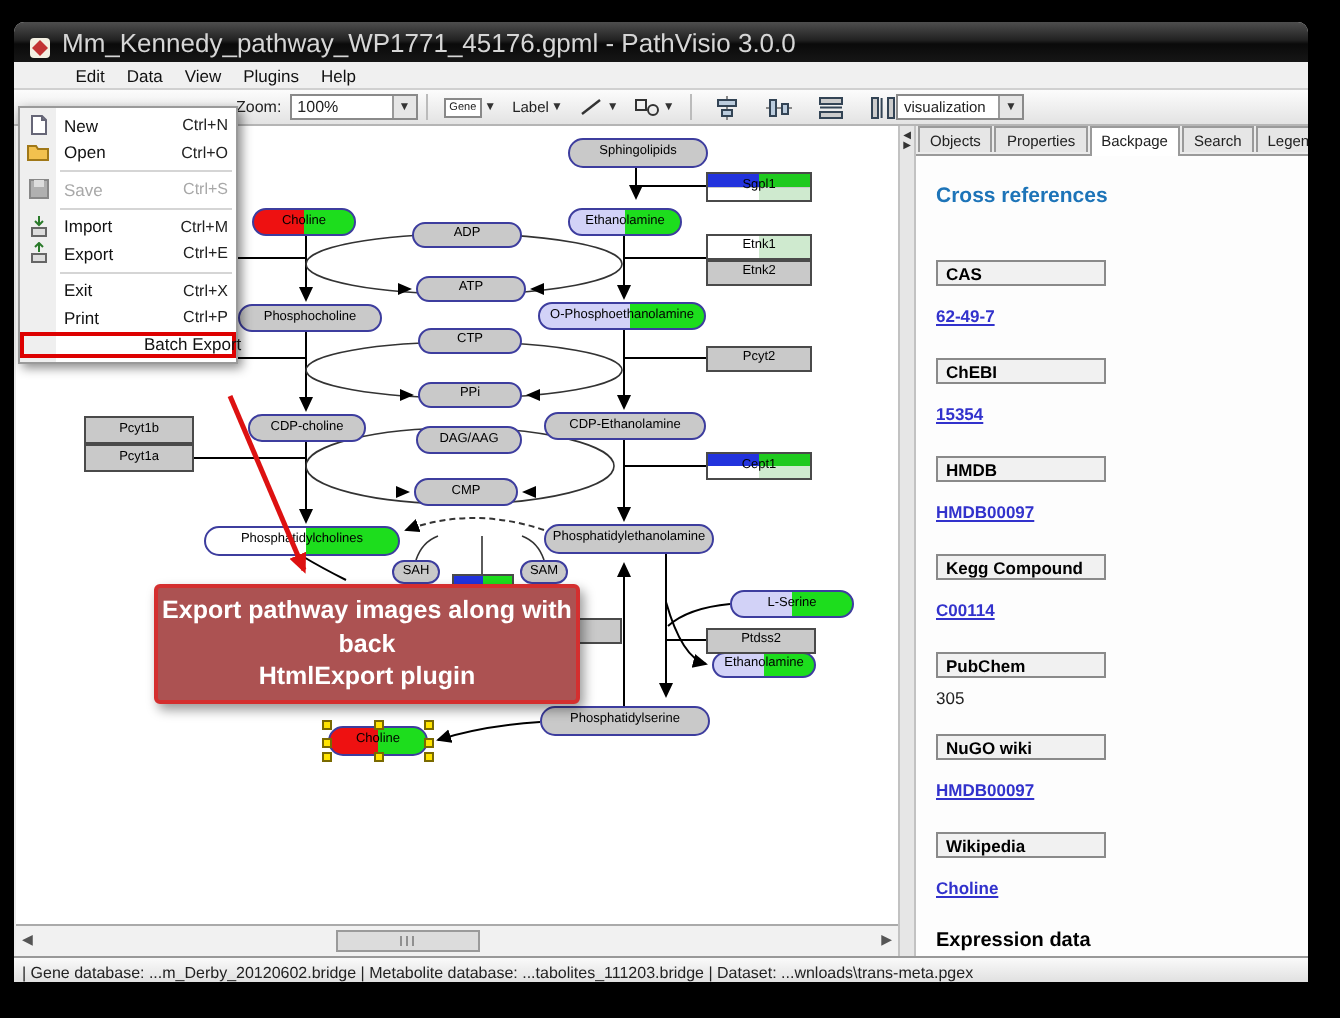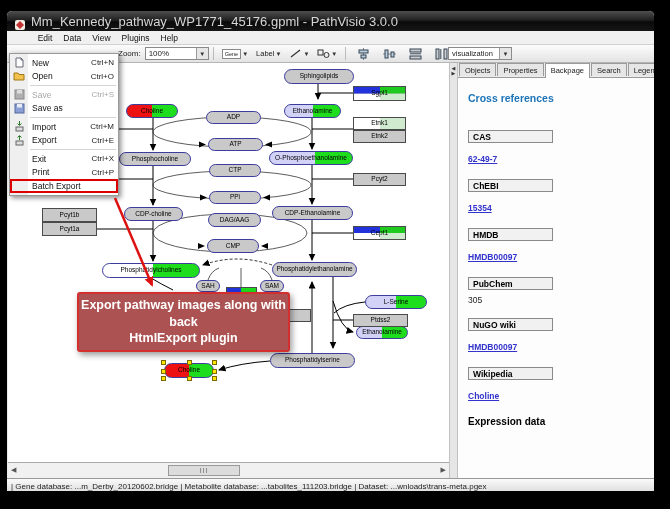--- a/index.html
+++ b/index.html
@@ -82,21 +82,21 @@
   .sel{overflow:visible;}
   .handle{position:absolute;width:5px;height:5px;background:#ffe400;border:1px solid #7a6a00;box-sizing:border-box;z-index:12;}
   
   .filemenu{position:absolute;left:2px;top:42px;width:110px;background:linear-gradient(to right,#efefef 0 18px,#fff 18px);
             border:1px solid #9a9a9a;box-shadow:2px 2px 5px rgba(0,0,0,.45);z-index:50;padding:2px 0;box-sizing:border-box;}
   .fm-item{display:flex;align-items:center;height:13.5px;font-size:8.5px;color:#111;padding-right:4px;}
   .fm-ico{width:18px;flex:0 0 auto;display:flex;align-items:center;justify-content:center;}
   .fm-label{flex:1;padding-left:4px;white-space:nowrap;}
   .fm-short{font-size:8px;color:#222;}
   .fm-item.disabled .fm-label,.fm-item.disabled .fm-short{color:#a8a8a8;}
-  .fm-item.hl{box-shadow:inset 0 0 0 2px #dd0000;}
+  .fm-item.hl{box-shadow:inset 0 0 0 2px #dd0000;padding-left:40px;}
   .fm-sep{height:1px;background:#d5d5d5;margin:2px 2px 2px 20px;}
   
   .callout{position:absolute;left:70px;top:281px;width:213px;height:60px;background:#ac5252;
            border:2px solid #d42f2f;border-radius:3px;box-shadow:2px 3px 6px rgba(0,0,0,.4);
            z-index:40;color:#fff;font-weight:bold;font-size:12.5px;text-align:center;
            display:flex;flex-direction:column;justify-content:center;line-height:1.35;box-sizing:border-box;}
   .callout .hl-green{color:#3ae53a;}
   svg.edges{position:absolute;left:0;top:0;z-index:5;}
   svg.arrowlayer{position:absolute;left:0;top:0;z-index:60;pointer-events:none;}
 </style>
@@ -323,30 +323,20 @@
         <div class="fm-item disabled">
           <span class="fm-ico">
             <svg width="11" height="11">
               <rect x="1" y="1" width="9" height="9" fill="#b0b0b0" stroke="#888"></rect>
               <rect x="3" y="1" width="5" height="3.5" fill="#ddd"></rect>
             </svg>
           </span>
           <span class="fm-label">Save</span>
           <span class="fm-short">Ctrl+S</span>
         </div>
-        <div class="fm-item">
-          <span class="fm-ico">
-            <svg width="11" height="11">
-              <rect x="1" y="1" width="9" height="9" fill="#8b9fd6" stroke="#56689e"></rect>
-              <rect x="3" y="1" width="5" height="3.5" fill="#e8ecf8"></rect>
-            </svg>
-          </span>
-          <span class="fm-label">Save as</span>
-          <span class="fm-short"></span>
-        </div>
         <div class="fm-sep"></div>
         <div class="fm-item">
           <span class="fm-ico">
             <svg width="11" height="11">
               <rect x="2" y="6" width="7" height="4" fill="#ddd" stroke="#666"></rect>
               <path d="M5.5 0 v4 M3.5 2.5 l2 2 2-2" stroke="#2a7a2a" fill="none"></path>
             </svg>
           </span>
           <span class="fm-label">Import</span>
           <span class="fm-short">Ctrl+M</span>
@@ -400,20 +390,21 @@
           <div class="tab active">Backpage</div>
           <div class="tab">Search</div>
           <div class="tab">Legend</div>
         </div>
       <div class="sb-content">
         <div class="xref-heading">Cross references</div>
         <div id="xref-list">
             <div class="xref-sec"><div class="xref-head">CAS</div><a class="xref-link" href="#">62-49-7</a></div>
             <div class="xref-sec"><div class="xref-head">ChEBI</div><a class="xref-link" href="#">15354</a></div>
             <div class="xref-sec"><div class="xref-head">HMDB</div><a class="xref-link" href="#">HMDB00097</a></div>
+            <div class="xref-sec"><div class="xref-head">Kegg Compound</div><a class="xref-link" href="#">C00114</a></div>
             <div class="xref-sec">
               <div class="xref-head">PubChem</div>
               <div class="xref-val">305</div>
             </div>
             <div class="xref-sec"><div class="xref-head">NuGO wiki</div><a class="xref-link" href="#">HMDB00097</a></div>
             <div class="xref-sec"><div class="xref-head">Wikipedia</div><a class="xref-link" href="#">Choline</a></div>
           </div>
         <div class="exp-heading">Expression data</div>
       </div>
     </div>

